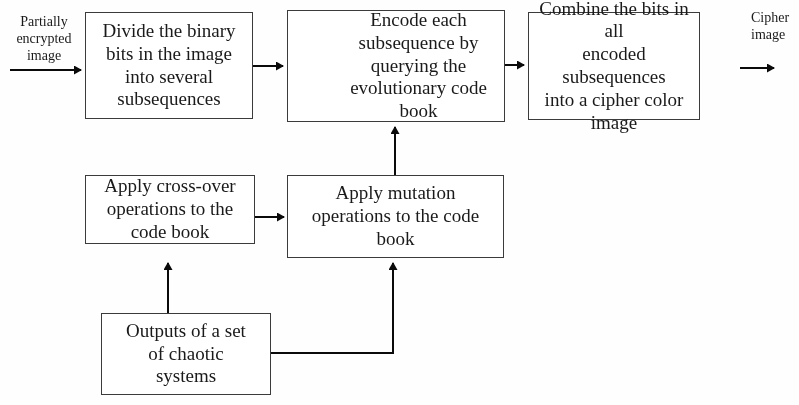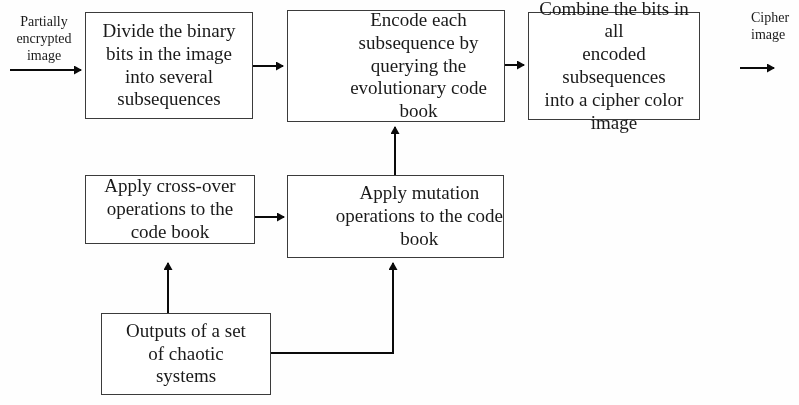--- a/index.html
+++ b/index.html
@@ -103,21 +103,21 @@
 into a cipher color
 image</span>
   </div>
 
   <div class="flow-box" style="left:85px; top:175px; width:170px; height:69px;">
     <span class="box-text">Apply cross-over
 operations to the
 code book</span>
   </div>
 
-  <div class="flow-box" style="left:287px; top:175px; width:217px; height:83px;justify-content:flex-end;">
+  <div class="flow-box" style="left:287px; top:175px; width:217px; height:83px;">
     <span class="box-text">Apply mutation
 operations to the code
 book</span>
   </div>
 
   <div class="flow-box" style="left:85px; top:313px; width:170px; height:82px;margin-left:16px;">
     <span class="box-text">Outputs of a set
 of chaotic
 systems</span>
   </div>

